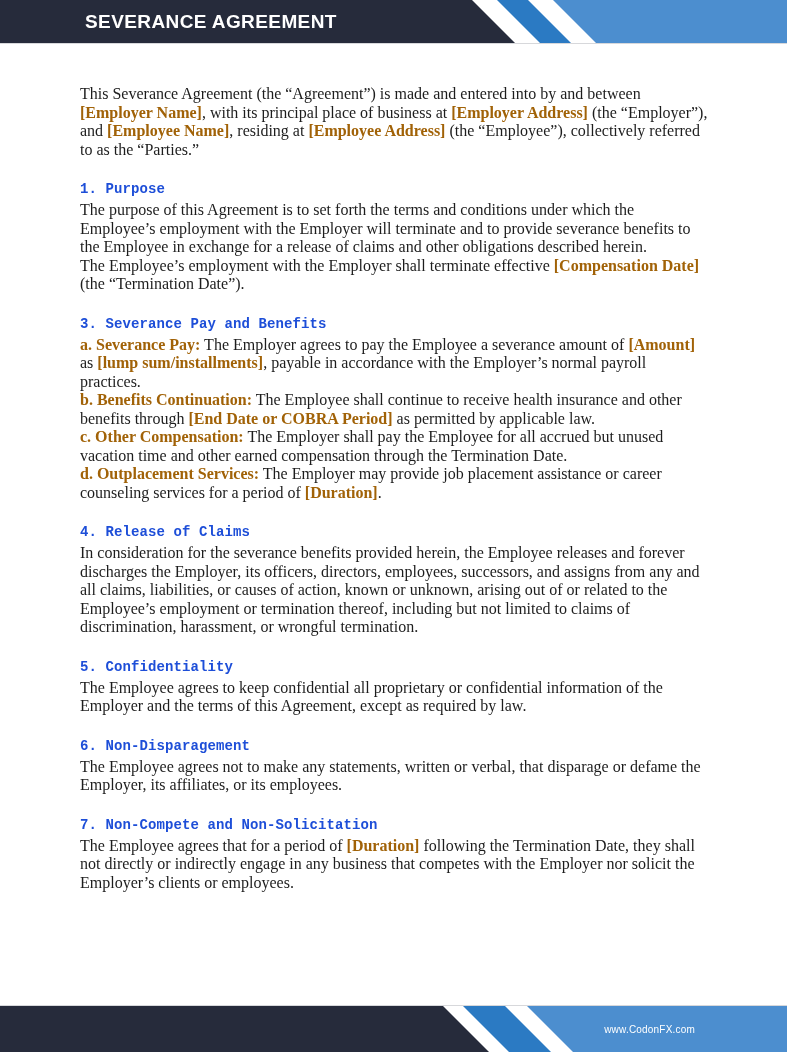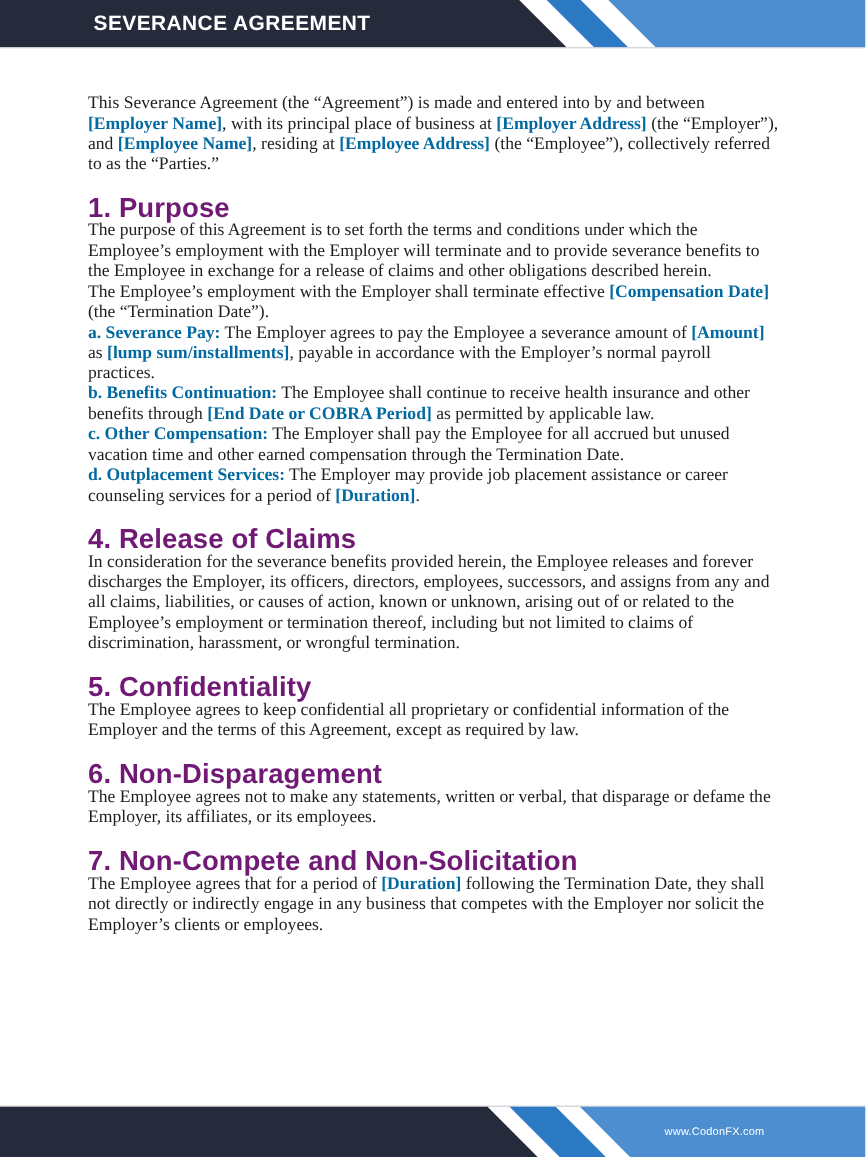--- a/index.html
+++ b/index.html
@@ -22,24 +22,24 @@
     color:#ffffff;font-family:"Liberation Sans",sans-serif;
     font-size:19px;font-weight:700;letter-spacing:.4px;white-space:nowrap;
   }
   
   .content{
     position:absolute;top:43px;left:0;right:0;
     padding:42px 78px 0 80px;
     color:#1d1d1d;
   }
   .para{margin:0;font-size:16px;line-height:18.5px;text-align:left;}
-  .para b{font-weight:700;color:#0369a1;}
+  .para b{font-weight:700;color:#a16207;}
   .sec-h{
-    margin:19px 0 1px;font-size:25px;line-height:22px;font-weight:700;
-    color:#701a75;font-family:Liberation Sans, sans-serif;letter-spacing:.1px;
+    margin:19px 0 1px;font-size:14px;line-height:22px;font-weight:700;
+    color:#1d4ed8;font-family:Liberation Mono, monospace;letter-spacing:.1px;
   }
   
   .band-bottom{position:absolute;bottom:0;left:0;width:787px;height:46px;box-shadow:0 -1px 0 #d7d8db;}
   .site{
     position:absolute;right:92px;top:0;height:46px;
     display:flex;align-items:center;
     color:#ffffff;font-family:"Liberation Sans",sans-serif;font-size:10px;letter-spacing:.2px;
   }
 </style>
 </head>
@@ -55,20 +55,21 @@
     </svg>
     <h1 class="doc-title">SEVERANCE AGREEMENT</h1>
   </header>
 
   <main class="content">
     <p class="para"><span>This Severance Agreement (the “Agreement”) is made and entered into by and between </span><b>[Employer Name]</b><span>, with its principal place of business at </span><b>[Employer Address]</b><span> (the “Employer”), and </span><b>[Employee Name]</b><span>, residing at </span><b>[Employee Address]</b><span> (the “Employee”), collectively referred to as the “Parties.”</span></p>
     <div id="sections">
         <h2 class="sec-h">1. Purpose</h2>
         <p class="para"><span>The purpose of this Agreement is to set forth the terms and conditions under which the Employee’s employment with the Employer will terminate and to provide severance benefits to the Employee in exchange for a release of claims and other obligations described herein.</span></p>
         <p class="para"><span>The Employee’s employment with the Employer shall terminate effective </span><b>[Compensation Date]</b><span> (the “Termination Date”).</span></p>
+        <h2 class="sec-h">3. Severance Pay and Benefits</h2>
         <p class="para"><b>a. Severance Pay:</b><span> The Employer agrees to pay the Employee a severance amount of </span><b>[Amount]</b><span> as </span><b>[lump sum/installments]</b><span>, payable in accordance with the Employer’s normal payroll practices.</span></p>
         <p class="para"><b>b. Benefits Continuation:</b><span> The Employee shall continue to receive health insurance and other benefits through </span><b>[End Date or COBRA Period]</b><span> as permitted by applicable law.</span></p>
         <p class="para"><b>c. Other Compensation:</b><span> The Employer shall pay the Employee for all accrued but unused vacation time and other earned compensation through the Termination Date.</span></p>
         <p class="para"><b>d. Outplacement Services:</b><span> The Employer may provide job placement assistance or career counseling services for a period of </span><b>[Duration]</b><span>.</span></p>
         <h2 class="sec-h">4. Release of Claims</h2>
         <p class="para"><span>In consideration for the severance benefits provided herein, the Employee releases and forever discharges the Employer, its officers, directors, employees, successors, and assigns from any and all claims, liabilities, or causes of action, known or unknown, arising out of or related to the Employee’s employment or termination thereof, including but not limited to claims of discrimination, harassment, or wrongful termination.</span></p>
         <h2 class="sec-h">5. Confidentiality</h2>
         <p class="para"><span>The Employee agrees to keep confidential all proprietary or confidential information of the Employer and the terms of this Agreement, except as required by law.</span></p>
         <h2 class="sec-h">6. Non-Disparagement</h2>
         <p class="para"><span>The Employee agrees not to make any statements, written or verbal, that disparage or defame the Employer, its affiliates, or its employees.</span></p>

